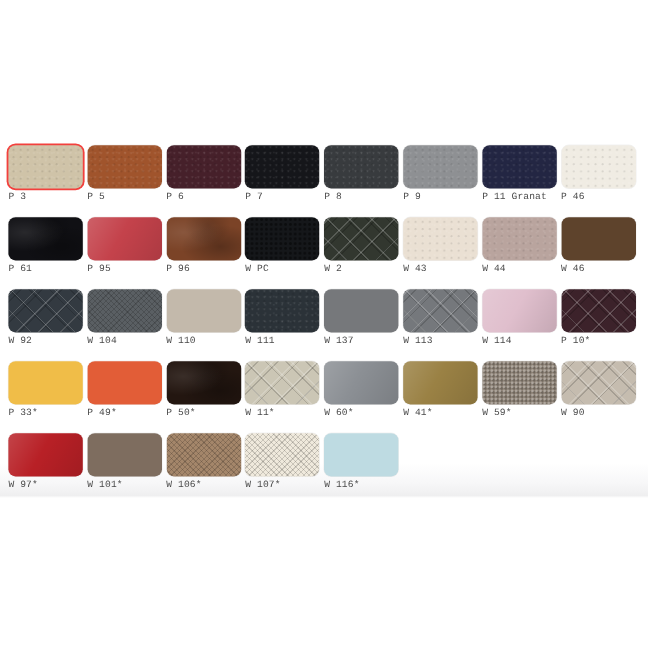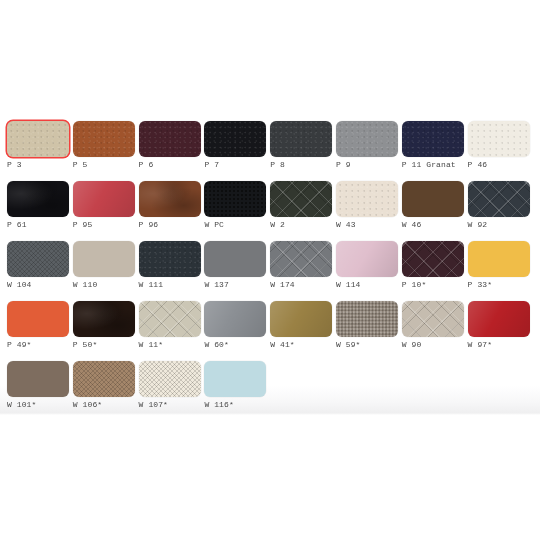--- a/index.html
+++ b/index.html
@@ -269,20 +269,28 @@
       <div class="swatch-cell">
         <div class="swatch-chip-wrap">
           <div class="swatch-chip" style="background: rgb(234, 224, 211);">
             <div class="tex tex-grain"></div>
           </div>
         </div>
         <div class="swatch-label">W 43</div>
       </div>
       <div class="swatch-cell">
         <div class="swatch-chip-wrap">
+          <div class="swatch-chip" style="background: rgb(185, 164, 158);">
+            <div class="tex tex-grain"></div>
+          </div>
+        </div>
+        <div class="swatch-label">W 44</div>
+      </div>
+      <div class="swatch-cell">
+        <div class="swatch-chip-wrap">
           <div class="swatch-chip" style="background: rgb(94, 67, 44);">
             <div class="tex tex-plain"></div>
           </div>
         </div>
         <div class="swatch-label">W 46</div>
       </div>
       <div class="swatch-cell">
         <div class="swatch-chip-wrap">
           <div class="swatch-chip" style="background: rgb(51, 58, 65);">
             <div class="tex tex-quilt"></div>
@@ -321,21 +329,21 @@
           </div>
         </div>
         <div class="swatch-label">W 137</div>
       </div>
       <div class="swatch-cell">
         <div class="swatch-chip-wrap">
           <div class="swatch-chip" style="background: rgb(117, 120, 124);">
             <div class="tex tex-quilt"></div>
           </div>
         </div>
-        <div class="swatch-label">W 174</div>
+        <div class="swatch-label">W 113</div>
       </div>
       <div class="swatch-cell">
         <div class="swatch-chip-wrap">
           <div class="swatch-chip" style="background: rgb(224, 191, 205);">
             <div class="tex tex-brush"></div>
           </div>
         </div>
         <div class="swatch-label">W 114</div>
       </div>
       <div class="swatch-cell">

